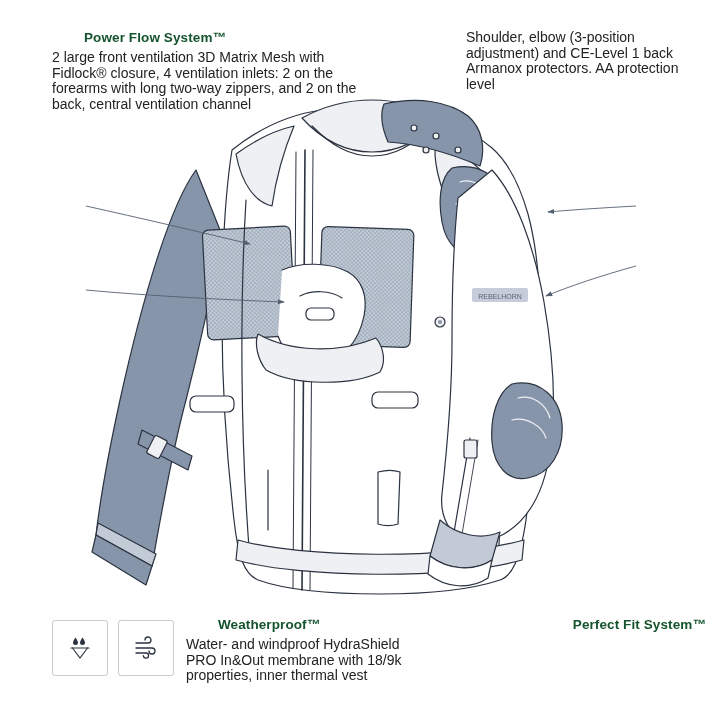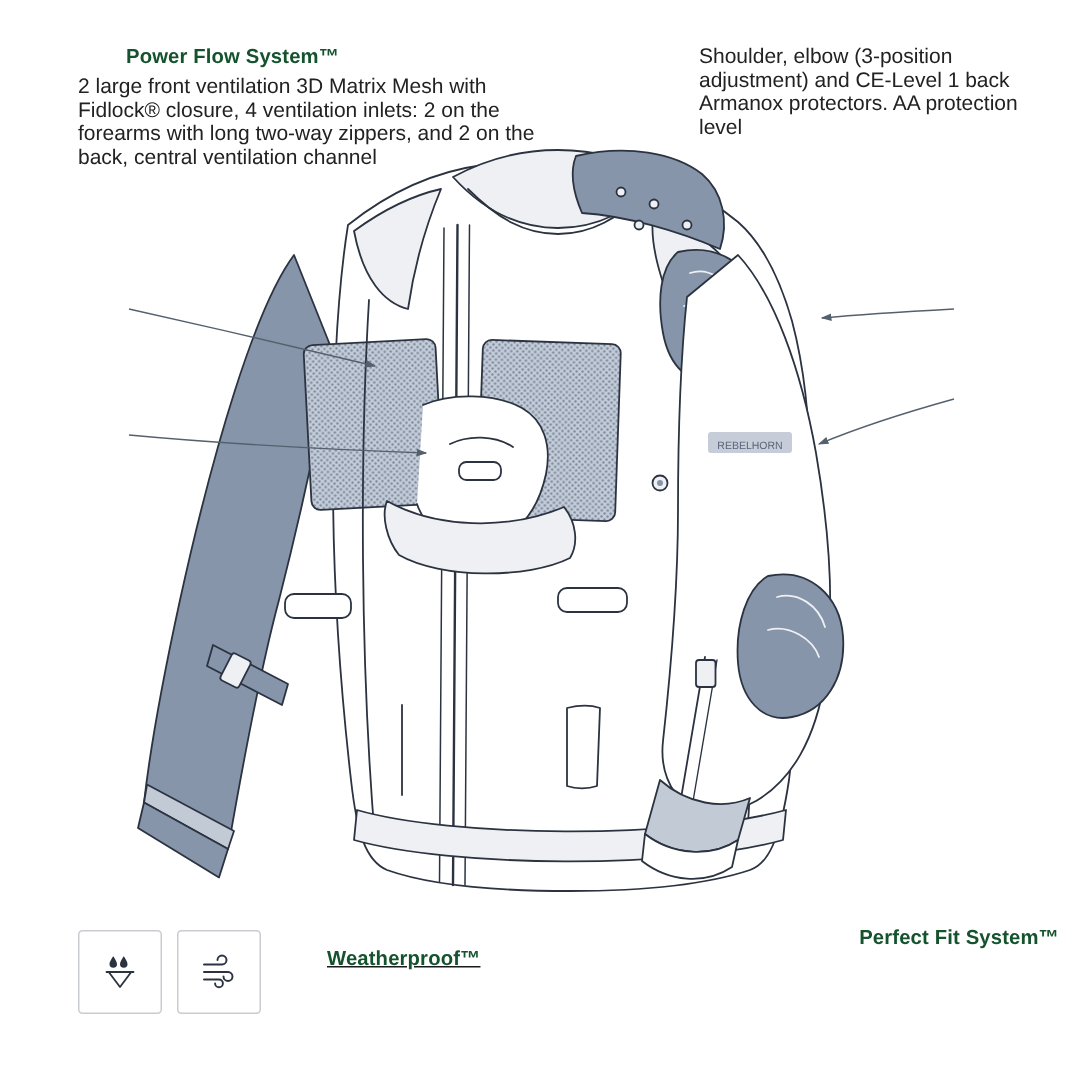--- a/index.html
+++ b/index.html
@@ -25,21 +25,21 @@
   }
   .feature-body{
     font-size:14px;
     line-height:15.5px;
     color:#222;
     margin:0;
   }
   
   #f-powerflow{ left:52px; top:30px; width:330px; }
   #f-proshield{ left:466px; top:30px; width:240px; }
-  #f-weatherproof{ left:186px; top:631px; width:245px;text-decoration:underline; }
+  #f-weatherproof{ left:186px; top:617px; width:245px; }
   #f-perfectfit{ left:466px; top:617px; width:240px;text-align:right; }
 
   
   #icon-row{
     position:absolute;
     left:52px; top:620px;
     display:flex;
     gap:10px;
   }
   .icon-box{
@@ -189,20 +189,21 @@
   <p class="feature-title">Power Flow System™</p>
   <p class="feature-body">2 large front ventilation 3D Matrix Mesh with Fidlock® closure, 4 ventilation inlets: 2 on the forearms with long two-way zippers, and 2 on the back, central ventilation channel</p>
 </div>
 
 <div class="feature" id="f-proshield">
   <p class="feature-body">Shoulder, elbow (3-position adjustment) and CE-Level 1 back Armanox protectors. AA protection level</p>
 </div>
 
 <div class="feature" id="f-weatherproof">
   <p class="feature-title">Weatherproof™</p>
+  <p class="feature-body">Water- and windproof HydraShield PRO In&amp;Out membrane with 18/9k properties, inner thermal vest</p>
 </div>
 
 <div class="feature" id="f-perfectfit">
   <p class="feature-title">Perfect Fit System™</p>
 </div>
 
 <div id="icon-row">
   <div class="icon-box">
     <svg width="30" height="30" viewBox="0 0 30 30" fill="none" stroke="#2b3340" stroke-width="1.2" stroke-linecap="round" stroke-linejoin="round">
       <path d="M10.5 4.5 C10.5 4.5 8 8 8 9.6 a2.5 2.5 0 0 0 5 0 C13 8 10.5 4.5 10.5 4.5 Z" fill="#2b3340" stroke="none"></path>

